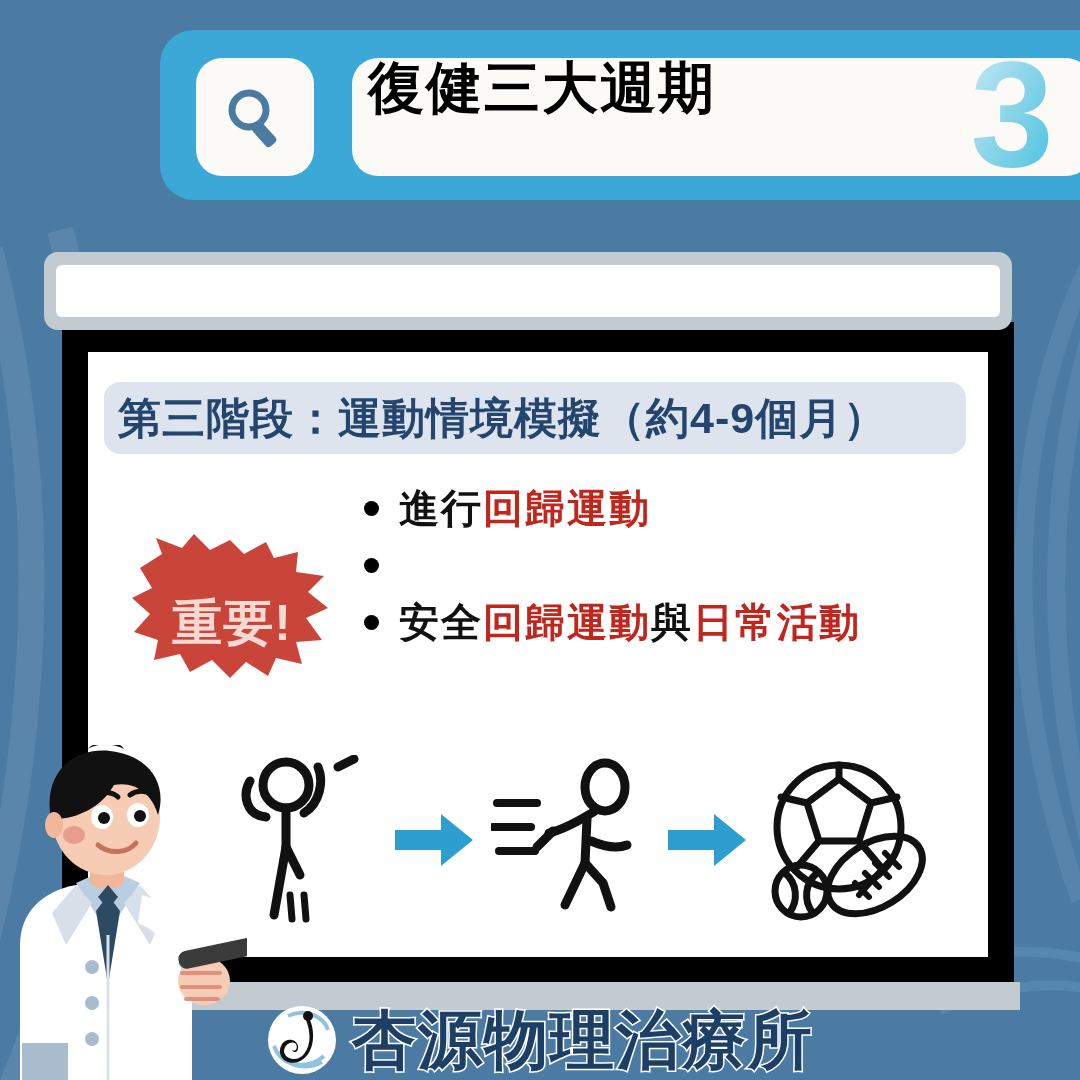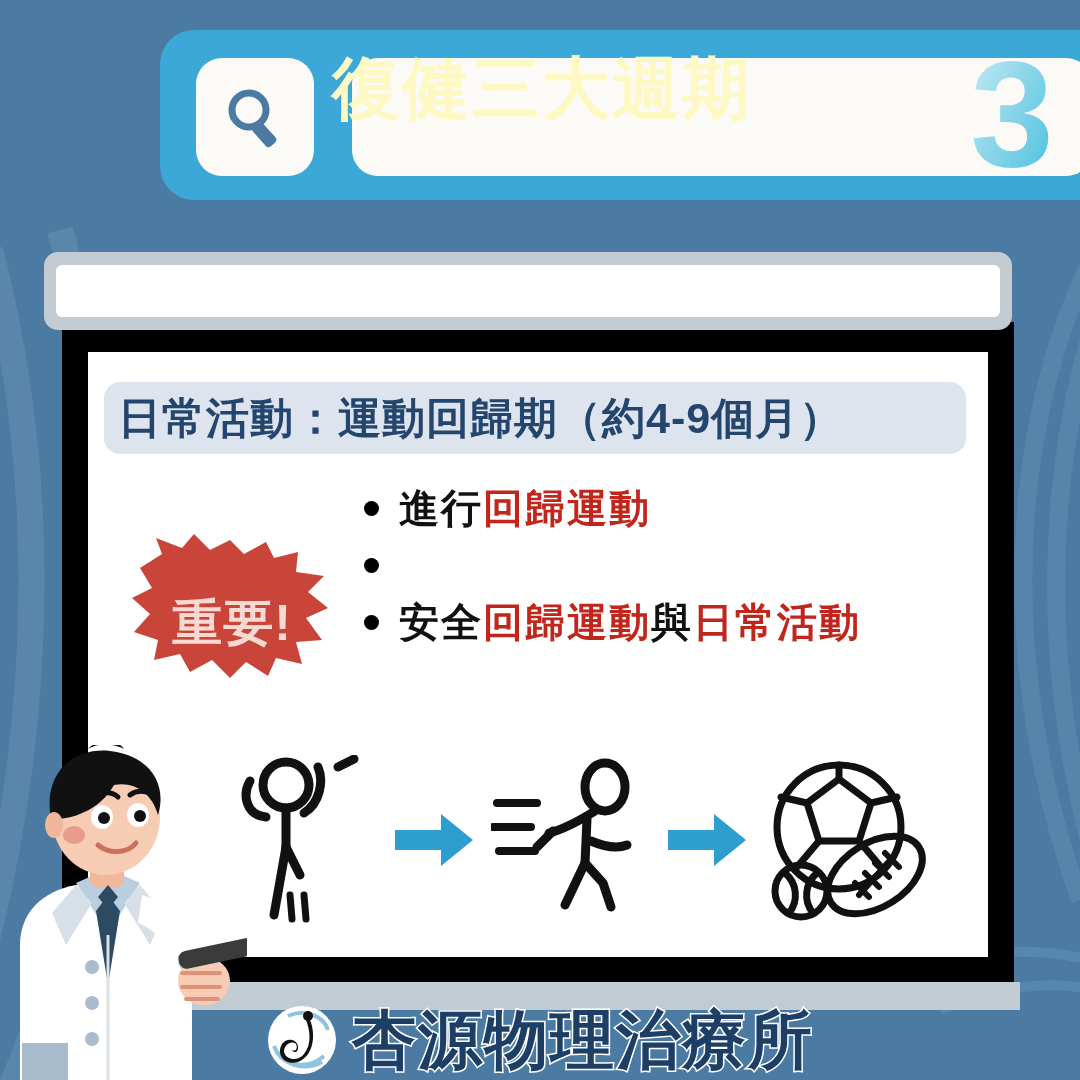--- a/index.html
+++ b/index.html
@@ -56,23 +56,23 @@
     border-radius: 26px;
   }
   #header-title {
     position: absolute;
     left: 232px;
     top: 38px;
     width: 620px;
     height: 100px;
     line-height: 100px;
     text-align: center;
-    font-size: 68px;
+    font-size: 56px;
     font-weight: bold;
-    color: #fef9c3;
+    color: #000000;
     letter-spacing: 2px;
     white-space: nowrap;
     z-index: 7;
   }
   #header-number {
     position: absolute;
     left: 950px;
     top: 42px;
     z-index: 8;
     width: 130px;
@@ -290,21 +290,21 @@
   <text x="62" y="124" text-anchor="middle" font-family="'Liberation Sans', sans-serif" font-size="150" font-weight="bold" fill="url(#num3grad)">3</text>
 </svg>
 
 <div id="board-rail"></div>
 <div id="board-frame"></div>
 <div id="board-shelf"></div>
 
 <div id="board-surface">
 
   <div id="stage-title-pill"></div>
-  <div id="stage-title-text">日常活動：運動回歸期（約4-9個月）</div>
+  <div id="stage-title-text">第三階段：運動情境模擬（約4-9個月）</div>
 
   <div id="important-stamp">
     <svg width="200" height="148" viewBox="0 0 200 148">
       <path d="M8 36 L30 22 L24 6 L50 16 L62 2 L78 18 L98 8 L112 22 L134 10 L142 26 L166 20
                L164 40 L192 44 L176 60 L196 76 L174 86 L190 108 L164 110 L170 132 L144 126
                L136 144 L114 130 L98 146 L80 128 L58 140 L48 122 L22 128 L26 108 L2 100
                L18 82 L0 66 L20 56 Z" fill="#c9453a"></path>
     </svg>
     <div id="important-stamp-text">重要!</div>
   </div>

